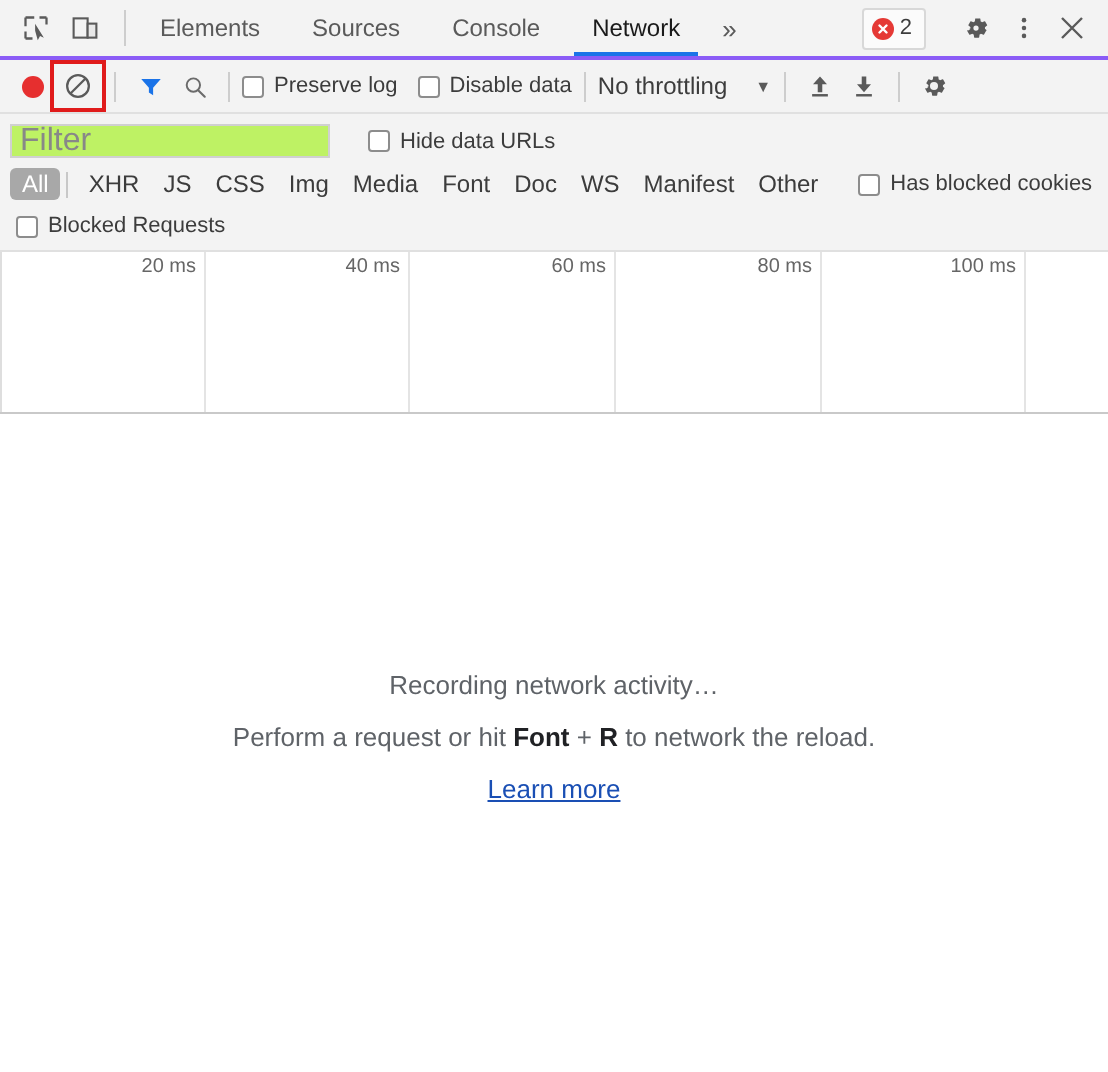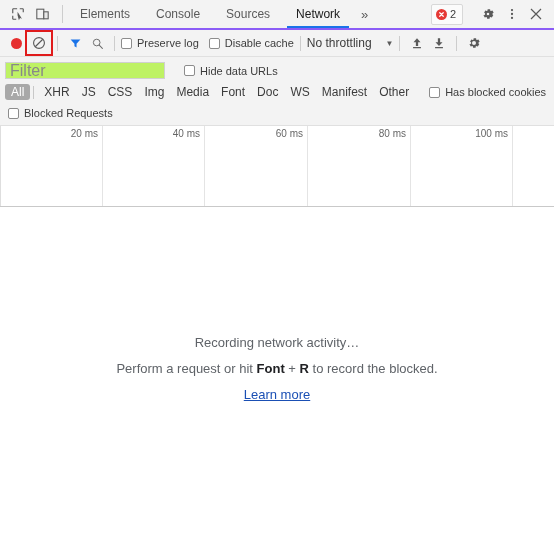--- a/index.html
+++ b/index.html
@@ -331,24 +331,24 @@
         </svg>
       </div>
     </div>
     <div class="tb-sep"></div>
 
     <div class="tabs">
       <div class="tab">
         <span>Elements</span>
       </div>
       <div class="tab">
+        <span>Sources</span>
+      </div>
+      <div class="tab">
         <span>Console</span>
-      </div>
-      <div class="tab">
-        <span>Sources</span>
       </div>
       <div class="tab active">
         <span>Network</span>
       </div>
       <div class="tab-more">
         <span>»</span>
       </div>
     </div>
 
     <div class="tb-right">
@@ -407,21 +407,21 @@
     </div>
     <div class="vsep"></div>
 
     <label class="cbox-label">
       <span class="cbox"></span>
       <span>Preserve log</span>
     </label>
     <span style="width:10px"></span>
     <label class="cbox-label">
       <span class="cbox"></span>
-      <span>Disable cache</span>
+      <span>Disable data</span>
     </label>
 
     <div class="vsep"></div>
     <div class="throttle">
       <span>No throttling</span>
       <span class="throttle-caret">▼</span>
     </div>
     <div class="vsep"></div>
 
     <div class="tool-btn">
@@ -492,18 +492,18 @@
     <div class="ov-label" style="left:102px">20 ms</div>
     <div class="ov-label" style="left:204px">40 ms</div>
     <div class="ov-label" style="left:307px">60 ms</div>
     <div class="ov-label" style="left:410px">80 ms</div>
     <div class="ov-label" style="left:512px">100 ms</div>
   </div>
 
   <div class="empty">
     <div class="empty-title">Recording network activity…</div>
     <div class="empty-sub">
-      <span>Perform a request or hit </span><b>Font</b><span> + </span><b>R</b><span> to record the blocked.</span>
+      <span>Perform a request or hit </span><b>Font</b><span> + </span><b>R</b><span> to network the reload.</span>
     </div>
     <div class="learn-more">Learn more</div>
   </div>
 
 </div>
 
 </body></html>

